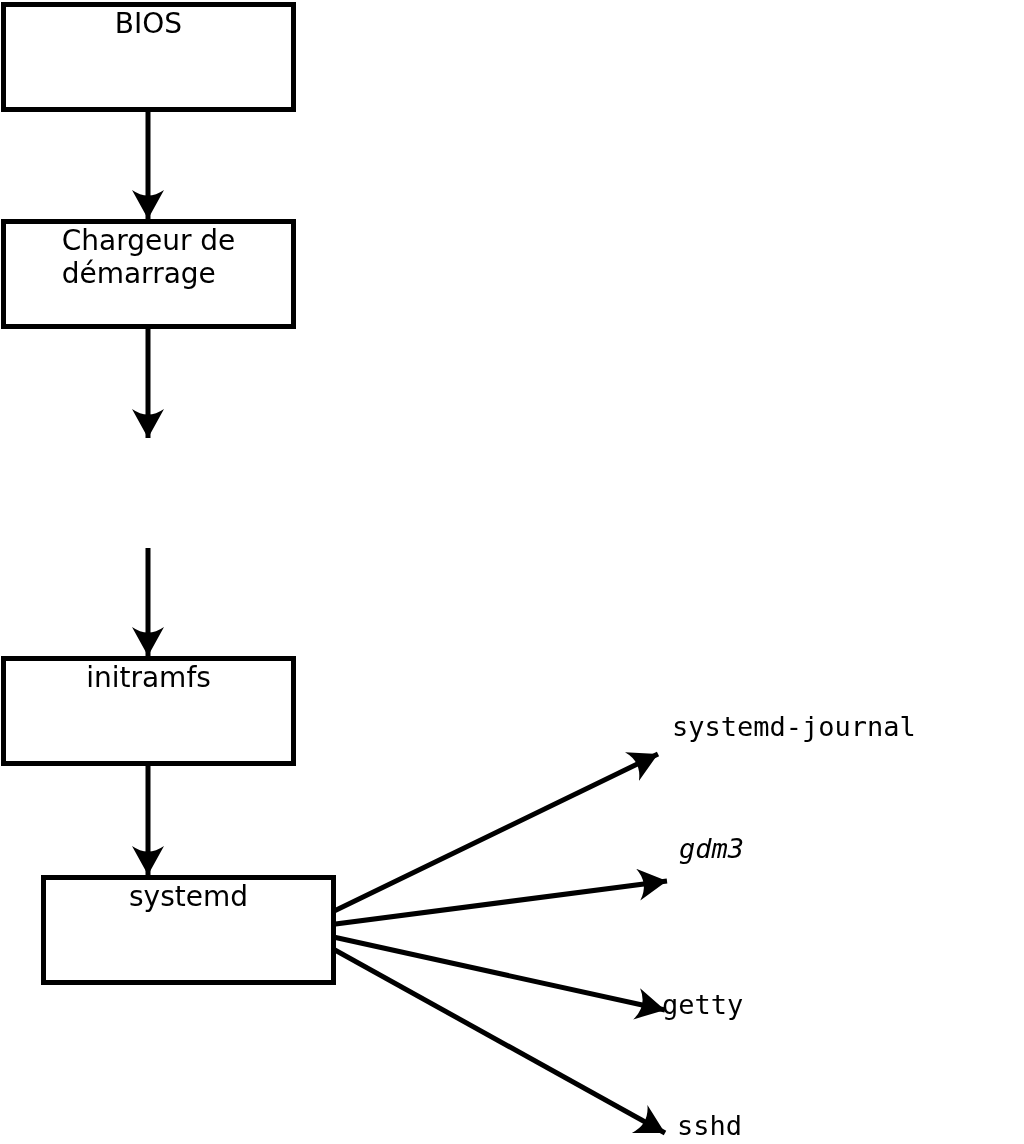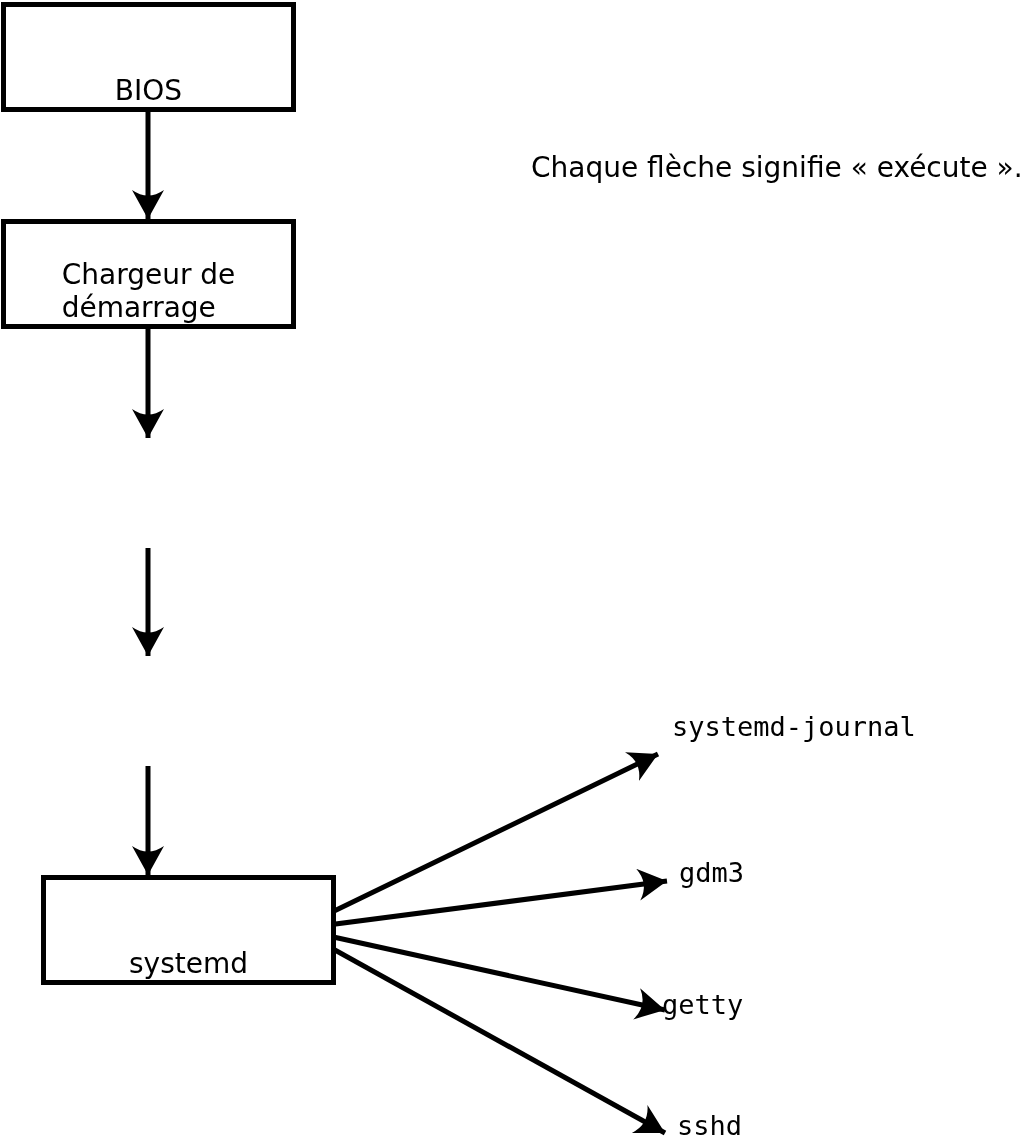--- a/index.html
+++ b/index.html
@@ -20,21 +20,21 @@
   }
   .node {
     position: absolute;
     left: 1px;
     width: 295px;
     height: 110px;
     box-sizing: border-box;
     background: var(--bg, #ffffff);
     border: 5px solid var(--ink, #000000);
     display: flex;
-    align-items: flex-end;
+    align-items: flex-start;
     justify-content: center;
   }
   .node-label {
     font-size: 28px;
     line-height: 33px;
     white-space: pre-line;
     text-align: left;
   }
   .node-bios       { top: 2px;   }
   .node-bootloader { top: 219px; }
@@ -42,21 +42,21 @@
   .node-initramfs  { top: 656px; }
   .node-systemd    { top: 875px; margin-left: 40px; }
   .proc-label {
     position: absolute;
     font-family: "DejaVu Sans Mono", "Liberation Mono", monospace;
     font-size: 27px;
     line-height: 30px;
     white-space: nowrap;
   }
   .proc-journal { left: 672px; top: 712px; }
-  .proc-gdm3    { left: 679px; top: 858px; }
+  .proc-gdm3    { left: 679px; top: 834px; font-style: italic; }
   .proc-getty   { left: 662px; top: 990px; }
   .proc-sshd    { left: 677px; top: 1111px; }
   .note {
     position: absolute;
     left: 531px;
     top: 151px;
     font-size: 28px;
     line-height: 33px;
     white-space: nowrap;
   }
@@ -87,25 +87,27 @@
   <div class="node node-bios">
     <span class="node-label">BIOS</span>
   </div>
 
   <div class="node node-bootloader">
     <span class="node-label">Chargeur de
 démarrage</span>
   </div>
 
 
+  <div class="node node-initramfs">
+    <span class="node-label">initramfs</span>
+  </div>
 
   <div class="node node-systemd">
     <span class="node-label">systemd</span>
   </div>
 
   <span class="proc-label proc-journal">systemd-journal</span>
   <span class="proc-label proc-gdm3">gdm3</span>
   <span class="proc-label proc-getty">getty</span>
   <span class="proc-label proc-sshd">sshd</span>
 
-  <span class="note">Chaque flèche signifie « exécute ».</span>
 
 </div>
 
 </body></html>

